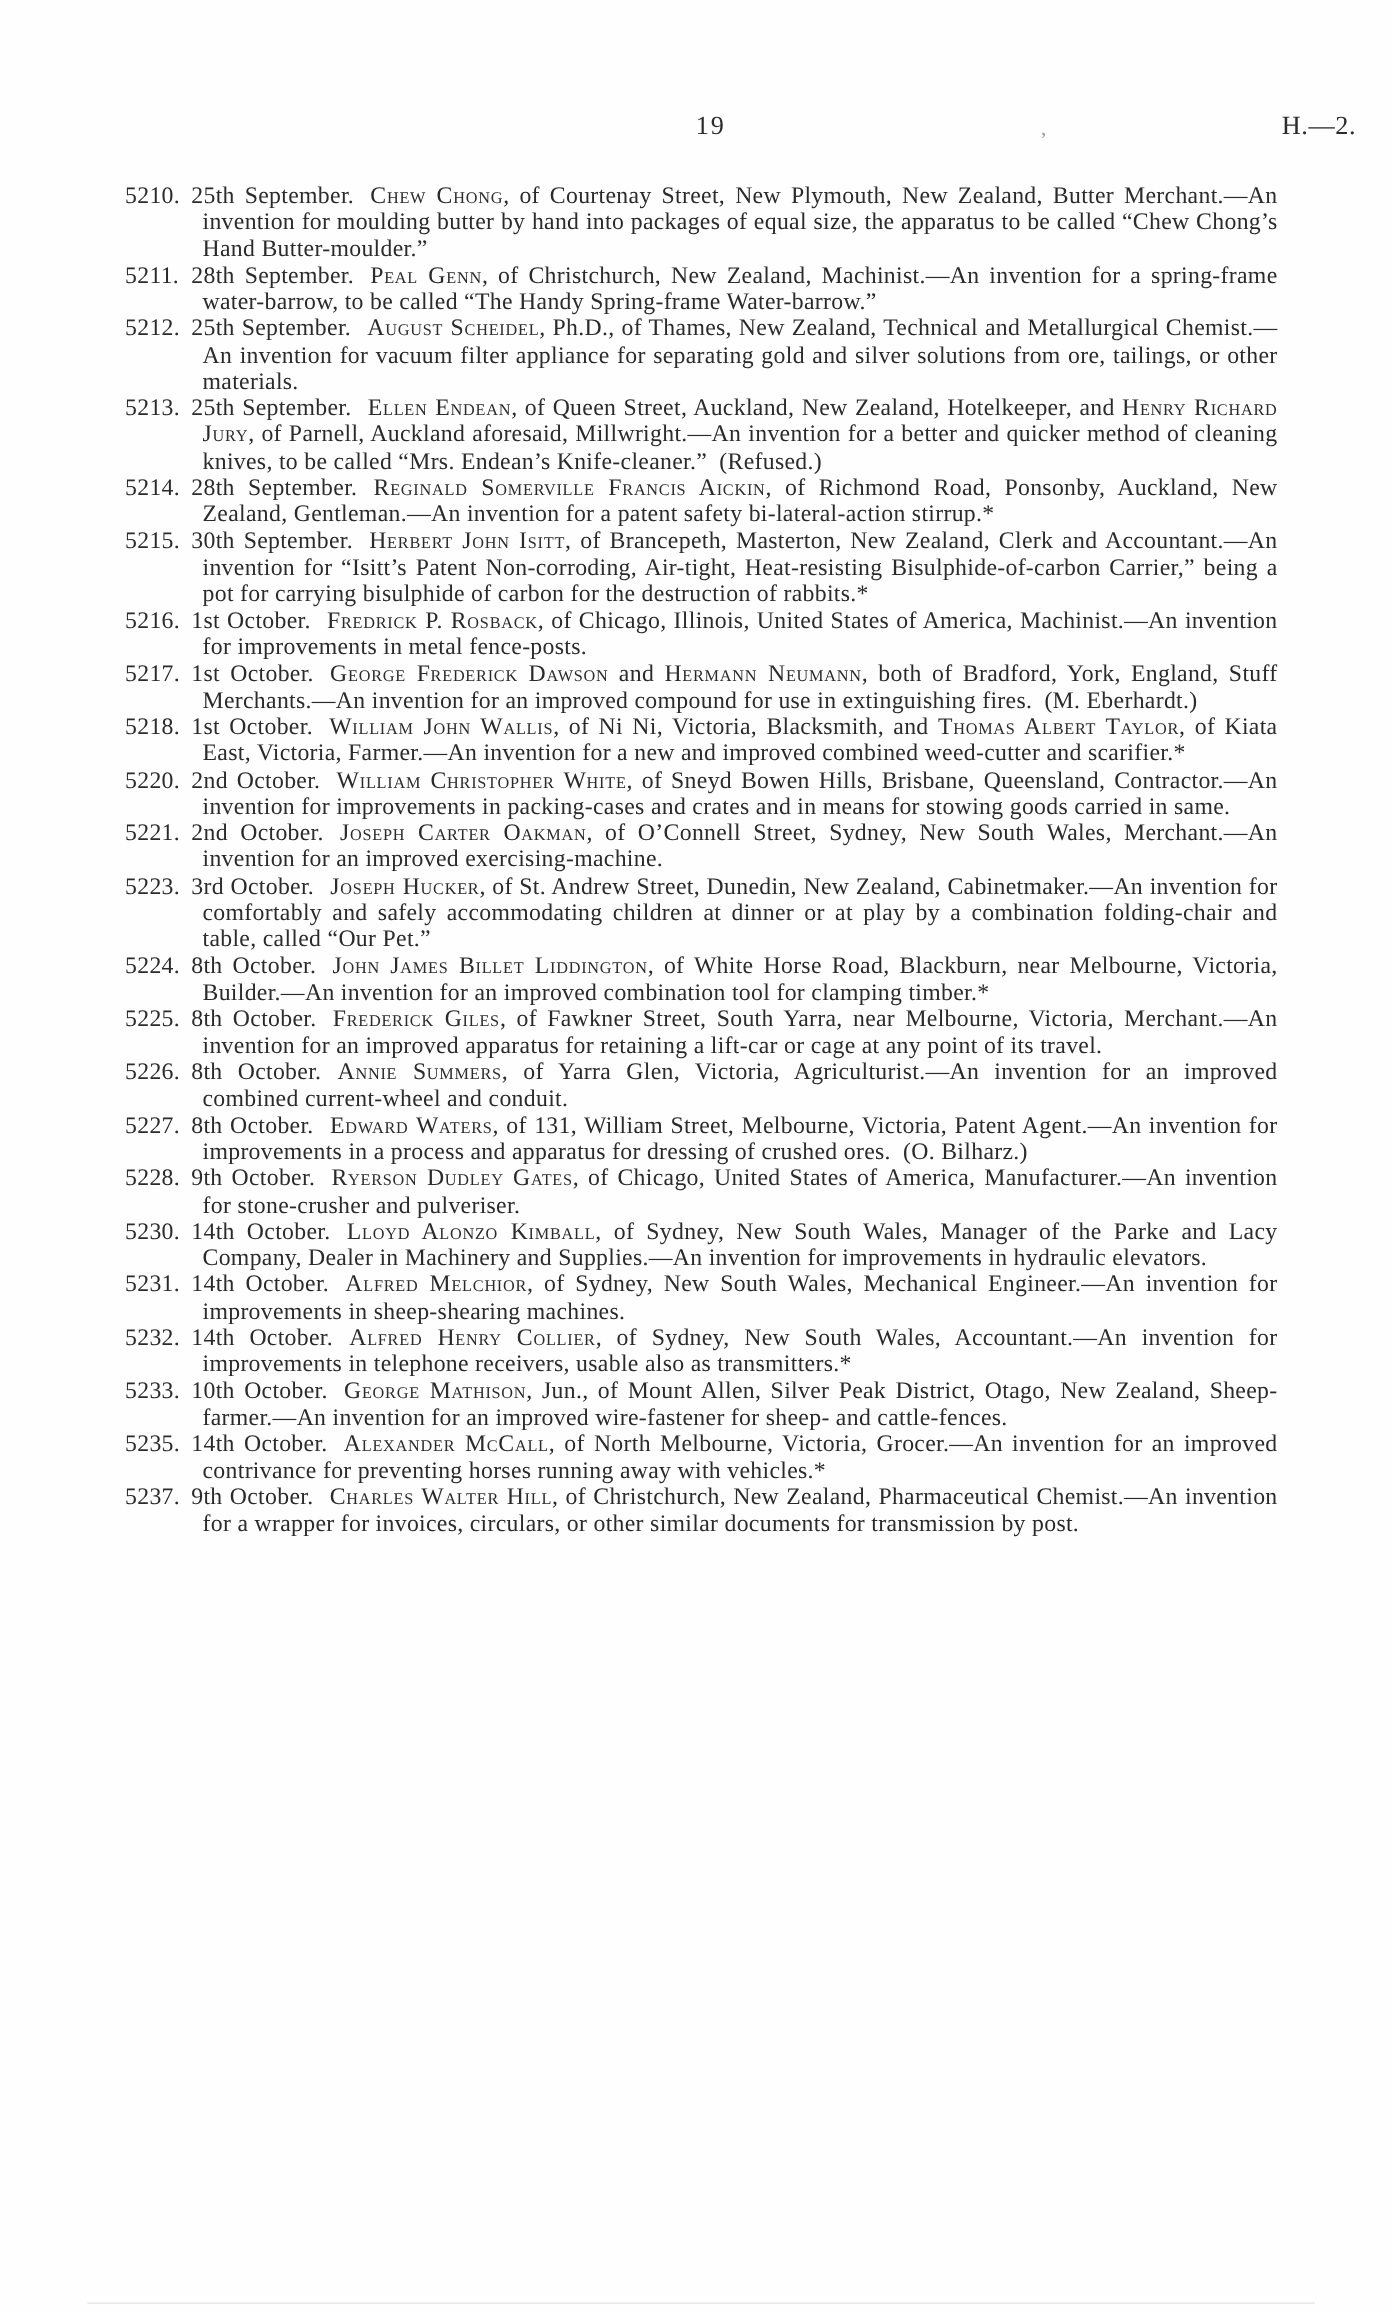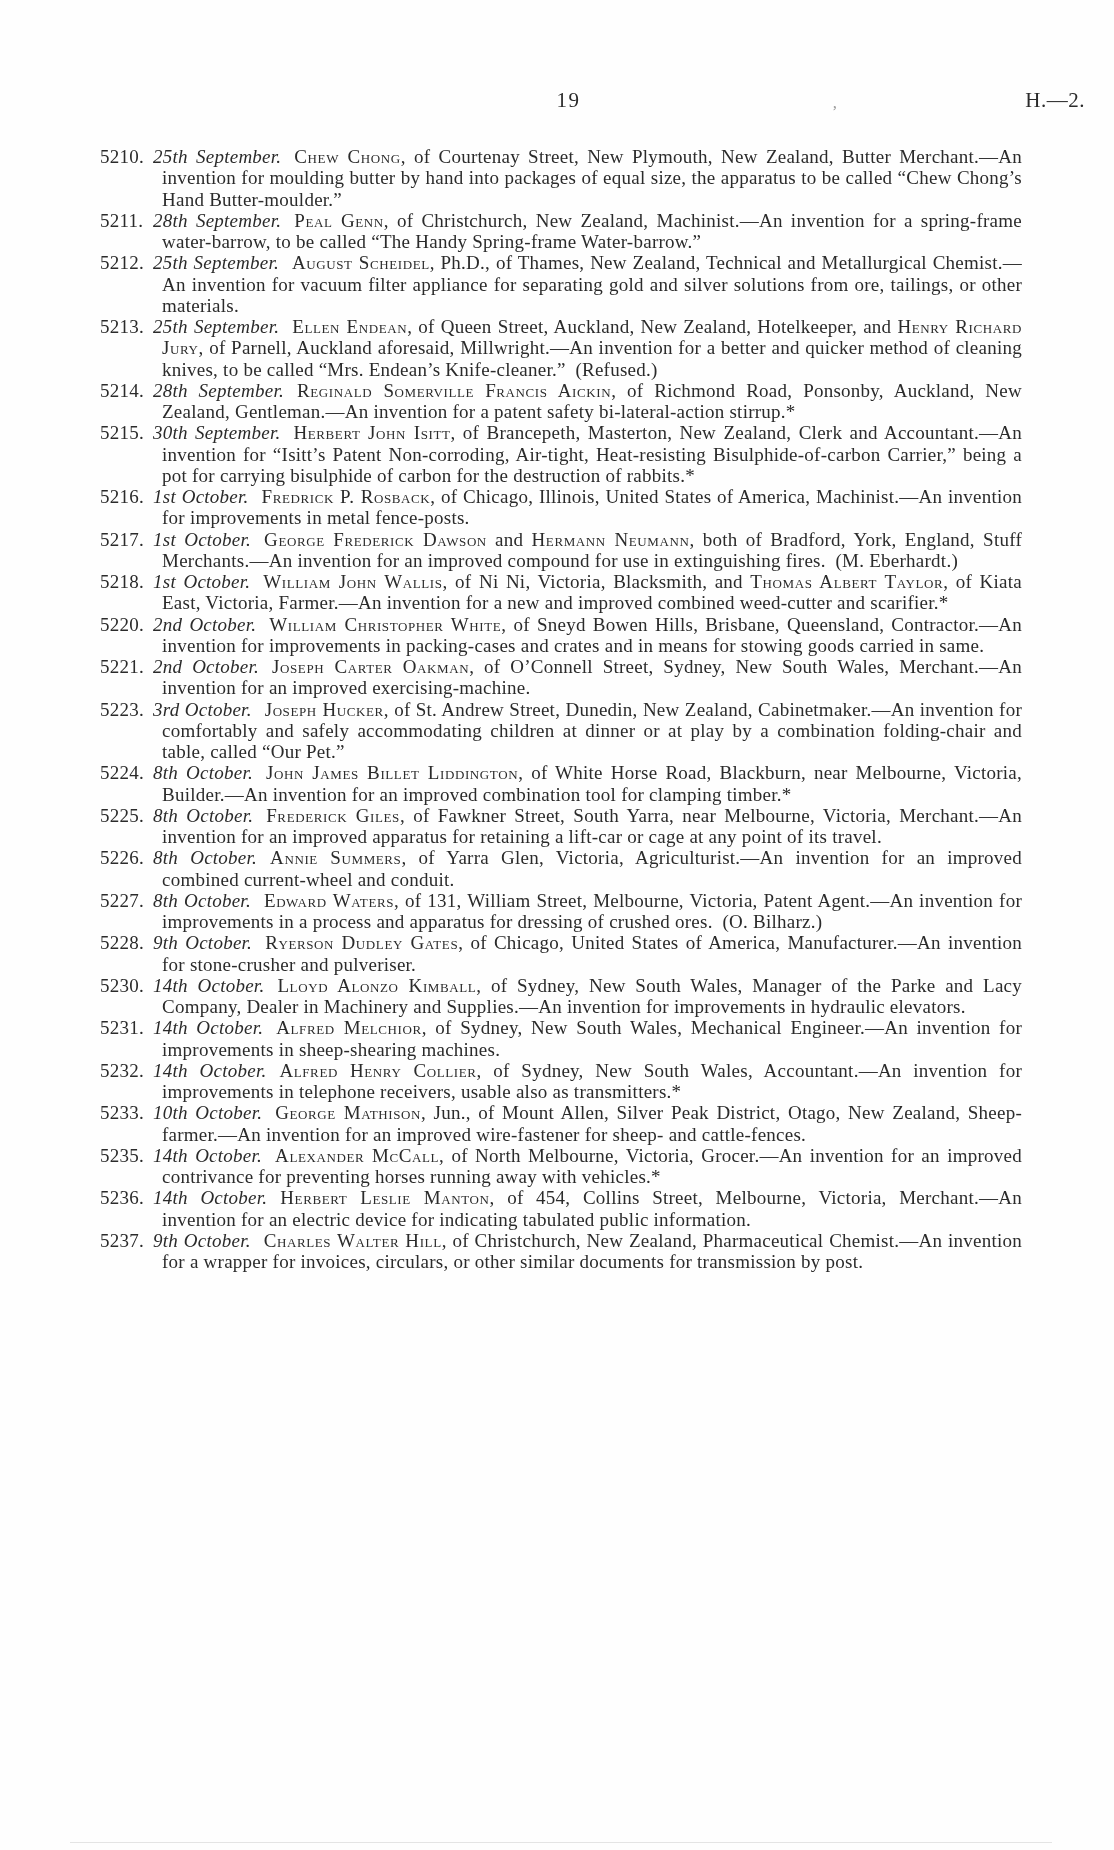--- a/index.html
+++ b/index.html
@@ -25,21 +25,21 @@
     line-height: 21.25px;
     letter-spacing: 0.25px;
   }
   .entry {
     margin: 0;
     padding-left: 62px;
     text-indent: -62px;
     text-align: justify;
   }
   .entry-number { display: inline-block; width: 53px; text-indent: 0; }
-  .entry-date { margin-right: 13px; font-style: italic; }
+  .entry-date { margin-right: 13px; }
   .sc { font-variant: small-caps; letter-spacing: 0.6px; }
   .bottom-rule { position: absolute; left: 70px; right: 62px; bottom: 7px; height: 1px; background: #e4e4e4; }
 </style>
 </head>
 <body>
 
 <div class="page">
   <div class="header">
     <span class="page-number">19</span>
     <span class="stray-comma">,</span>
@@ -88,19 +88,18 @@
 
   <p class="entry"><span class="entry-number">5231.</span><span class="entry-date">14th October.</span><span><span class="sc">Alfred Melchior</span><span>, of Sydney, New South Wales, Mechanical Engineer.—An invention for improvements in sheep-shearing machines.</span></span></p>
 
   <p class="entry"><span class="entry-number">5232.</span><span class="entry-date">14th October.</span><span><span class="sc">Alfred Henry Collier</span><span>, of Sydney, New South Wales, Accountant.—An invention for improvements in telephone receivers, usable also as transmitters.*</span></span></p>
 
   <p class="entry"><span class="entry-number">5233.</span><span class="entry-date">10th October.</span><span><span class="sc">George Mathison</span><span>, Jun., of Mount Allen, Silver Peak District, Otago, New Zealand, Sheep-farmer.—An invention for an improved wire-fastener for sheep- and cattle-fences.</span></span></p>
 
 
   <p class="entry"><span class="entry-number">5235.</span><span class="entry-date">14th October.</span><span><span class="sc">Alexander McCall</span><span>, of North Melbourne, Victoria, Grocer.—An invention for an improved contrivance for preventing horses running away with vehicles.*</span></span></p>
 
-  <p class="entry"><span class="entry-number">5236.</span><span class="entry-date">14th October.</span><span><span class="sc">Herbert Leslie Manton</span><span>, of 454, Collins Street, Melbourne, Victoria, Merchant.—An invention for an electric device for indicating tabulated public information.</span></span></p>
 
   <p class="entry"><span class="entry-number">5237.</span><span class="entry-date">9th October.</span><span><span class="sc">Charles Walter Hill</span><span>, of Christchurch, New Zealand, Pharmaceutical Chemist.—An invention for a wrapper for invoices, circulars, or other similar documents for transmission by post.</span></span></p>
 </div>
 
   <div class="bottom-rule"></div>
 </div>
 
 </body></html>

